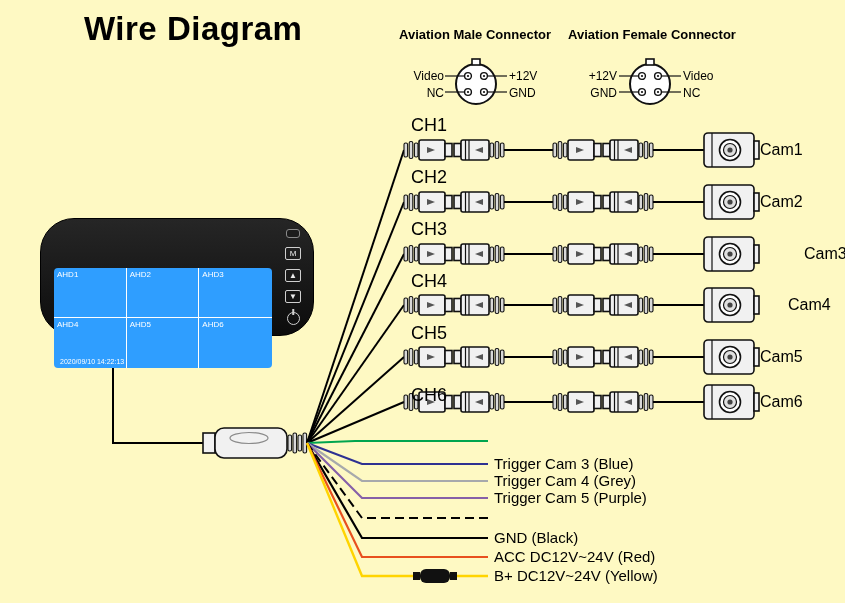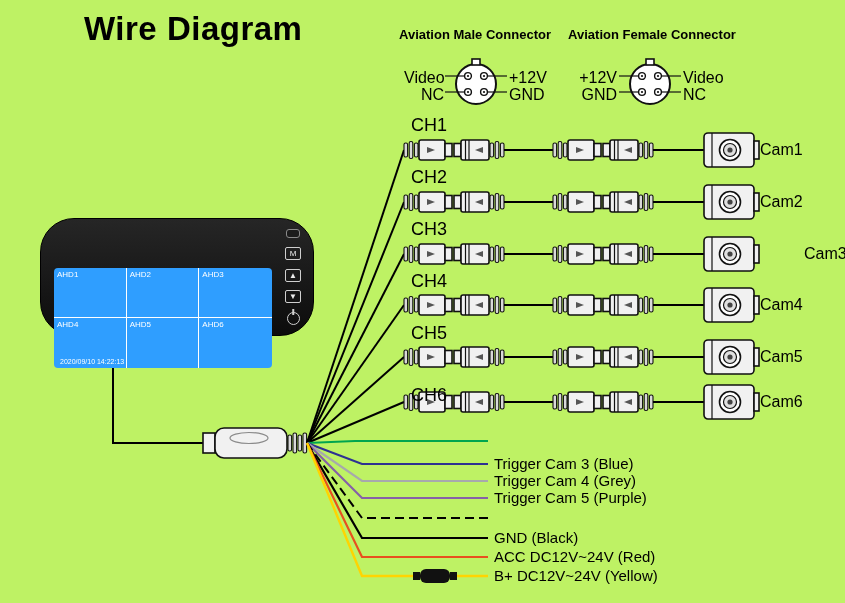--- a/index.html
+++ b/index.html
@@ -1,22 +1,22 @@
 <!DOCTYPE html>
 <html><head>
 <meta charset="utf-8">
 <style>
   html,body{margin:0;padding:0;background:#fff;}
   body{font-family:"Liberation Sans", sans-serif;}
-  .stage{position:relative;width:845px;height:603px;background:#bef264;overflow:hidden;}
+  .stage{position:relative;width:845px;height:603px;background:#fef9c3;overflow:hidden;}
   .stage svg{position:absolute;left:0;top:0;}
   .abs{position:absolute;white-space:nowrap;color:#000;}
   .title{font-size:33px;font-weight:bold;letter-spacing:0.5px;}
   .conn-header{font-size:13px;font-weight:bold;text-align:center;}
-  .pin-label{font-size:16px;}
+  .pin-label{font-size:12px;}
   .pin-label.r{text-align:right;}
   .ch-label{font-size:18px;}
   .cam-label{font-size:16px;}
   .trig-label{font-size:15px;}
   
   .wire{stroke:#000;stroke-width:2;fill:none;}
   .wire-thin{stroke:#111;stroke-width:1.2;fill:none;}
   .cbody{fill:#f1f1f1;stroke:#111;stroke-width:1.6;}
   .rib{fill:#d9d9d9;stroke:#111;stroke-width:1.1;}
   .mark{fill:#555;}
@@ -191,21 +191,21 @@
   <span class="abs ch-label" style="left:411px;top:115px;">CH1</span>
   <span class="abs ch-label" style="left:411px;top:167px;">CH2</span>
   <span class="abs ch-label" style="left:411px;top:219px;">CH3</span>
   <span class="abs ch-label" style="left:411px;top:271px;">CH4</span>
   <span class="abs ch-label" style="left:411px;top:323px;">CH5</span>
   <span class="abs ch-label" style="left:411px;top:370px;margin-top:15px;">CH6</span>
 
   <span class="abs cam-label" style="left:760px;top:141px;">Cam1</span>
   <span class="abs cam-label" style="left:760px;top:193px;">Cam2</span>
   <span class="abs cam-label" style="left:760px;top:245px;margin-left:44px;">Cam3</span>
-  <span class="abs cam-label" style="left:760px;top:296px;">Cam4</span>
+  <span class="abs cam-label" style="left:788px;top:296px;">Cam4</span>
   <span class="abs cam-label" style="left:760px;top:348px;">Cam5</span>
   <span class="abs cam-label" style="left:760px;top:393px;">Cam6</span>
 
   <span class="abs trig-label" style="left:494px;top:455px;">Trigger Cam 3 (Blue)</span>
   <span class="abs trig-label" style="left:494px;top:472px;">Trigger Cam 4 (Grey)</span>
   <span class="abs trig-label" style="left:494px;top:489px;">Trigger Cam 5 (Purple)</span>
   <span class="abs trig-label" style="left:494px;top:529px;">GND (Black)</span>
   <span class="abs trig-label" style="left:494px;top:548px;">ACC DC12V~24V (Red)</span>
   <span class="abs trig-label" style="left:494px;top:567px;">B+ DC12V~24V (Yellow)</span>
 

